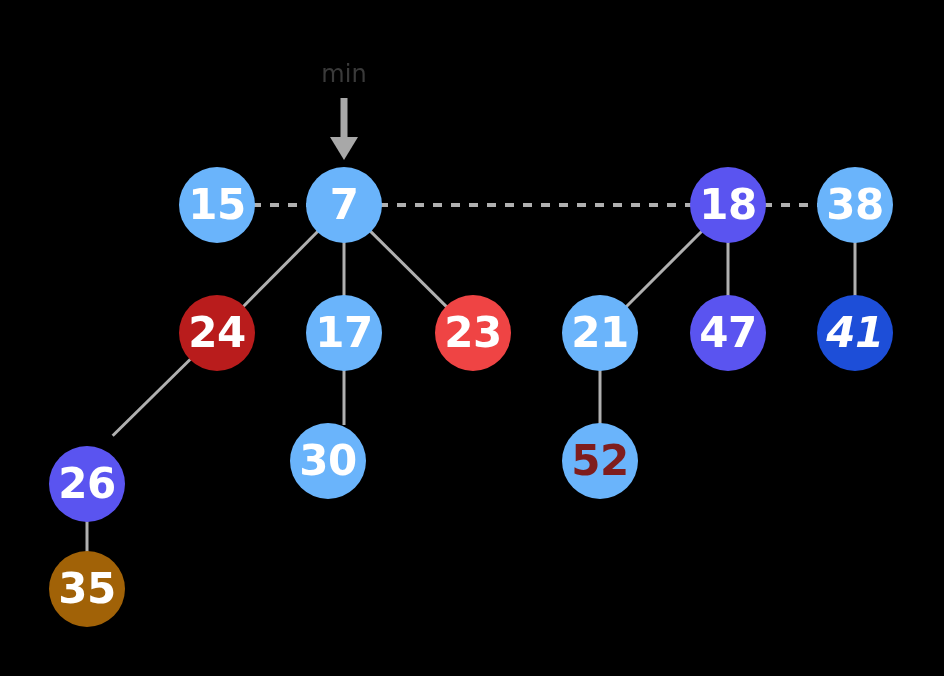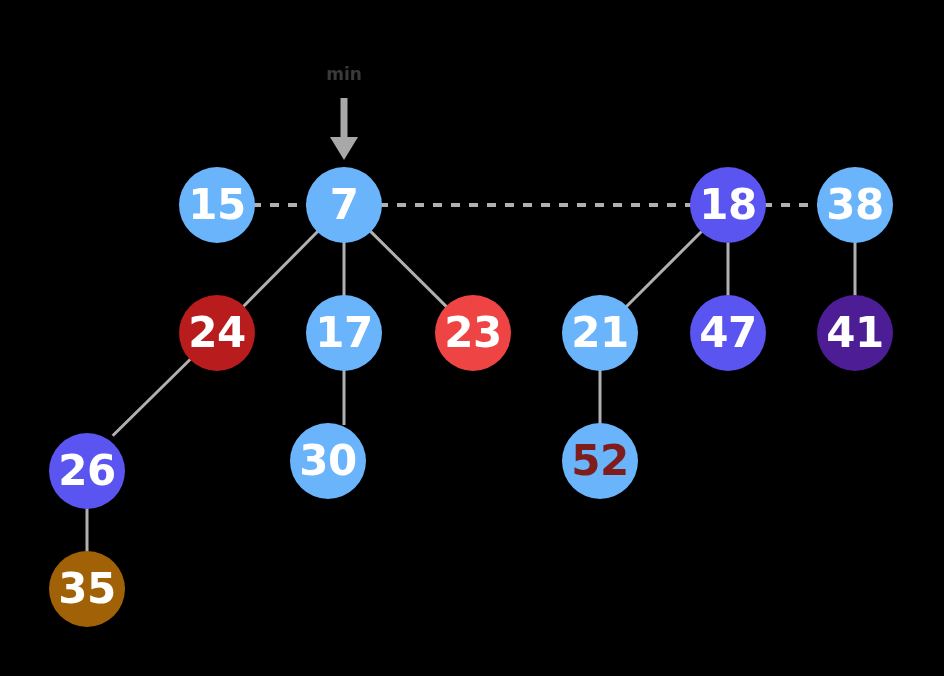--- a/index.html
+++ b/index.html
@@ -42,22 +42,22 @@
     color: #ffffff;
     font-weight: bold;
     font-size: 42px;
     line-height: 1;
     letter-spacing: -0.5px;
     user-select: none;
   }
   .min-label {
     position: absolute;
     color: #3a3a3a;
-    font-weight: bold;
-    font-size: 17px;
+    font-weight: normal;
+    font-size: 24px;
     line-height: 1;
     user-select: none;
     white-space: nowrap;
   }
 </style>
 </head>
 <body>
 
 <div id="stage">
 
@@ -106,24 +106,24 @@
       </div>
       <div class="node" style="left: 435px; top: 295px; width: 76px; height: 76px; background: #ef4444;">
         <span class="node-label" style="color: rgb(255, 255, 255);">23</span>
       </div>
       <div class="node" style="left: 562px; top: 295px; width: 76px; height: 76px; background: rgb(106, 180, 251);">
         <span class="node-label" style="color: rgb(255, 255, 255);">21</span>
       </div>
       <div class="node" style="left: 690px; top: 295px; width: 76px; height: 76px; background: rgb(90, 84, 240);">
         <span class="node-label" style="color: rgb(255, 255, 255);">47</span>
       </div>
-      <div class="node" style="left: 817px; top: 295px; width: 76px; height: 76px; background: #4c1d95;">
+      <div class="node" style="left: 817px; top: 295px; width: 76px; height: 76px; background: #1d4ed8; font-style: italic;">
         <span class="node-label" style="color: rgb(255, 255, 255);">41</span>
       </div>
-      <div class="node" style="left: 49px; top: 433px; width: 76px; height: 76px; background: rgb(90, 84, 240);">
+      <div class="node" style="left: 49px; top: 446px; width: 76px; height: 76px; background: rgb(90, 84, 240);">
         <span class="node-label" style="color: rgb(255, 255, 255);">26</span>
       </div>
       <div class="node" style="left: 290px; top: 423px; width: 76px; height: 76px; background: rgb(106, 180, 251);">
         <span class="node-label" style="color: rgb(255, 255, 255);">30</span>
       </div>
       <div class="node" style="left: 562px; top: 423px; width: 76px; height: 76px; background: rgb(106, 180, 251);">
         <span class="node-label" style="color: #7f1d1d;">52</span>
       </div>
       <div class="node" style="left: 49px; top: 551px; width: 76px; height: 76px; background: #a16207;">
         <span class="node-label" style="color: rgb(255, 255, 255);">35</span>

